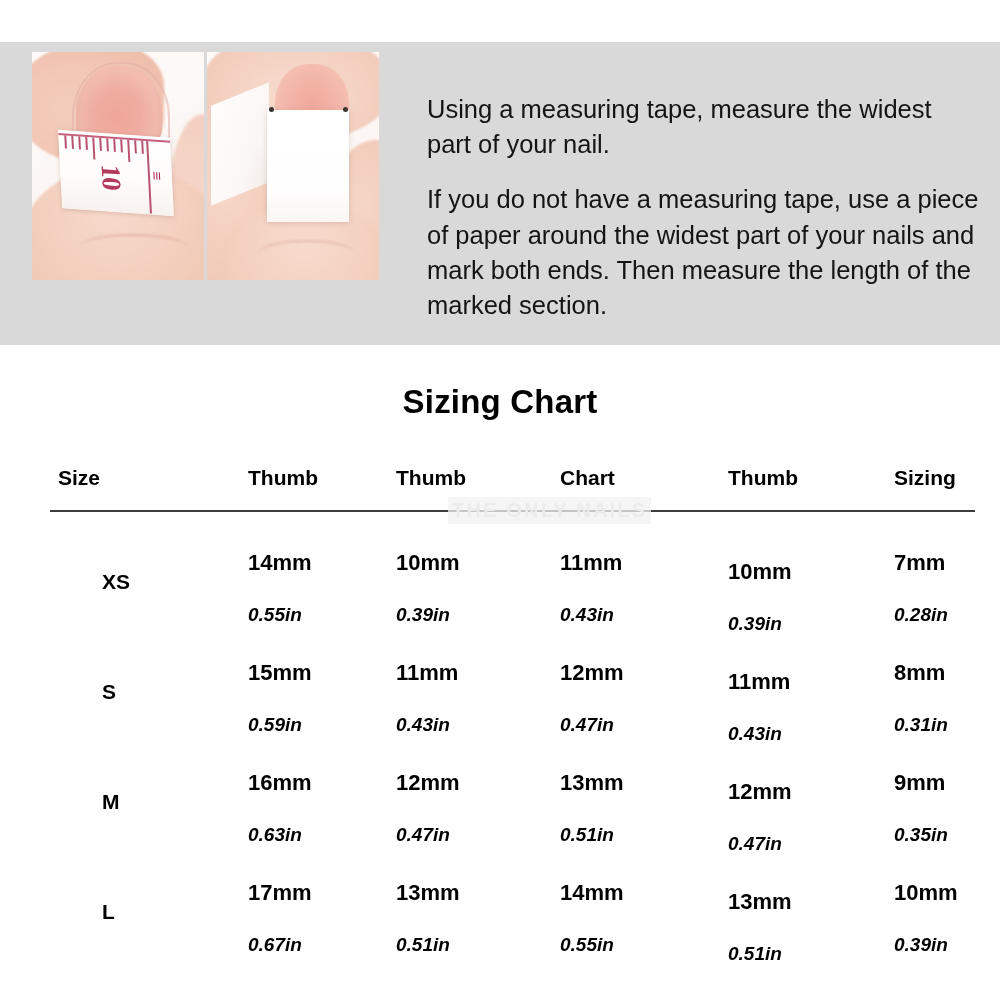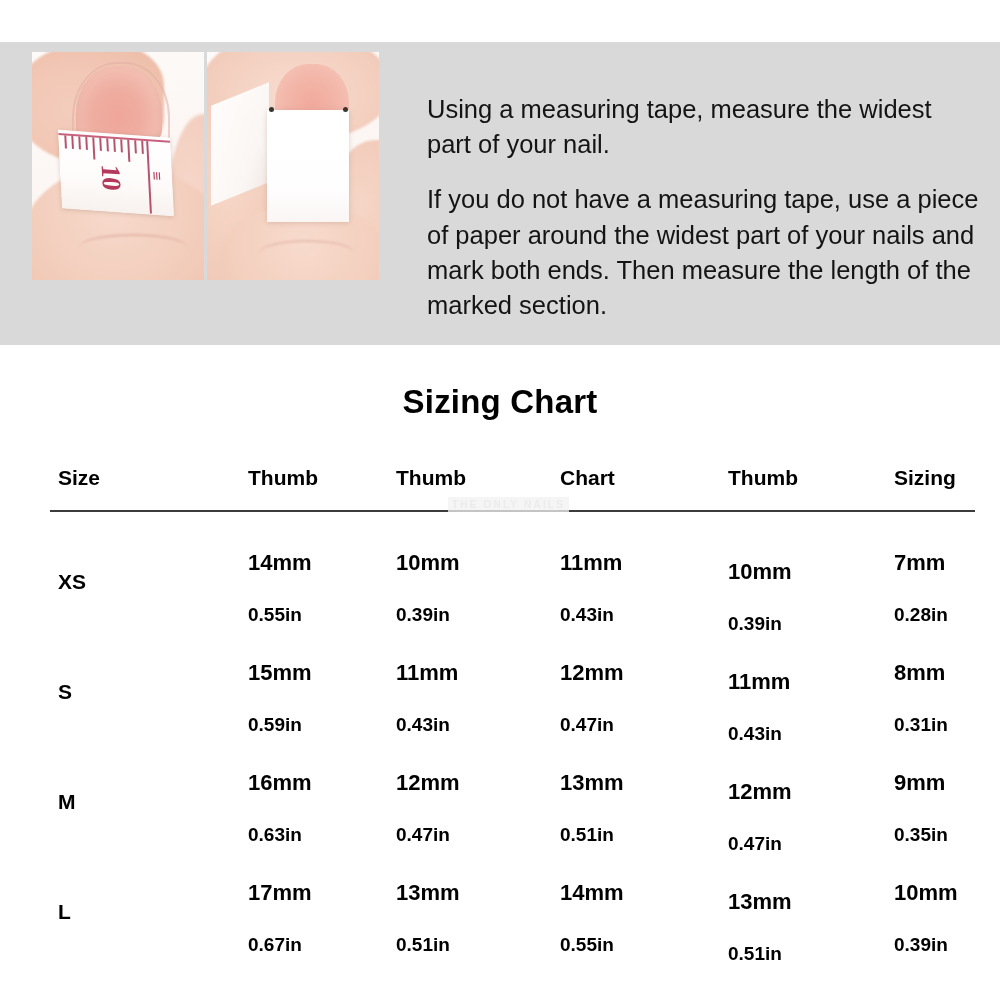--- a/index.html
+++ b/index.html
@@ -280,44 +280,46 @@
     top: 44px;
     width: 925px;
     height: 0;
     border-top: 2px solid #3c3c3c;
   }
 
   #watermark {
     position: absolute;
     left: 448px;
     top: 31px;
-    font-size: 10px;
+    font-size: 20px;
     font-weight: 700;
     letter-spacing: 2.2px;
     color: #ebebeb;
     white-space: nowrap;
     background: rgba(241,241,241,.75);
     padding: 2px 4px;
   }
 
   .data-row {
     position: relative;
     height: 110px;
   }
   .size-cell {
     font-size: 21px;
     top: 60px;
+    margin-left: 44px;
   }
   .val-mm {
     font-size: 22px;
     top: 40px;
   }
   .val-in {
     font-size: 19px;
     top: 94px;
+    font-style: italic;
   }
   
   .col-0 { left: 58px; }
   .col-1 { left: 230px; margin-left: 18px; }
   .col-2 { left: 396px; }
   .col-3 { left: 560px; }
   .col-4 { left: 728px; }
   .col-5 { left: 894px; }
 
   .nudge-down { margin-top: 9px; }

